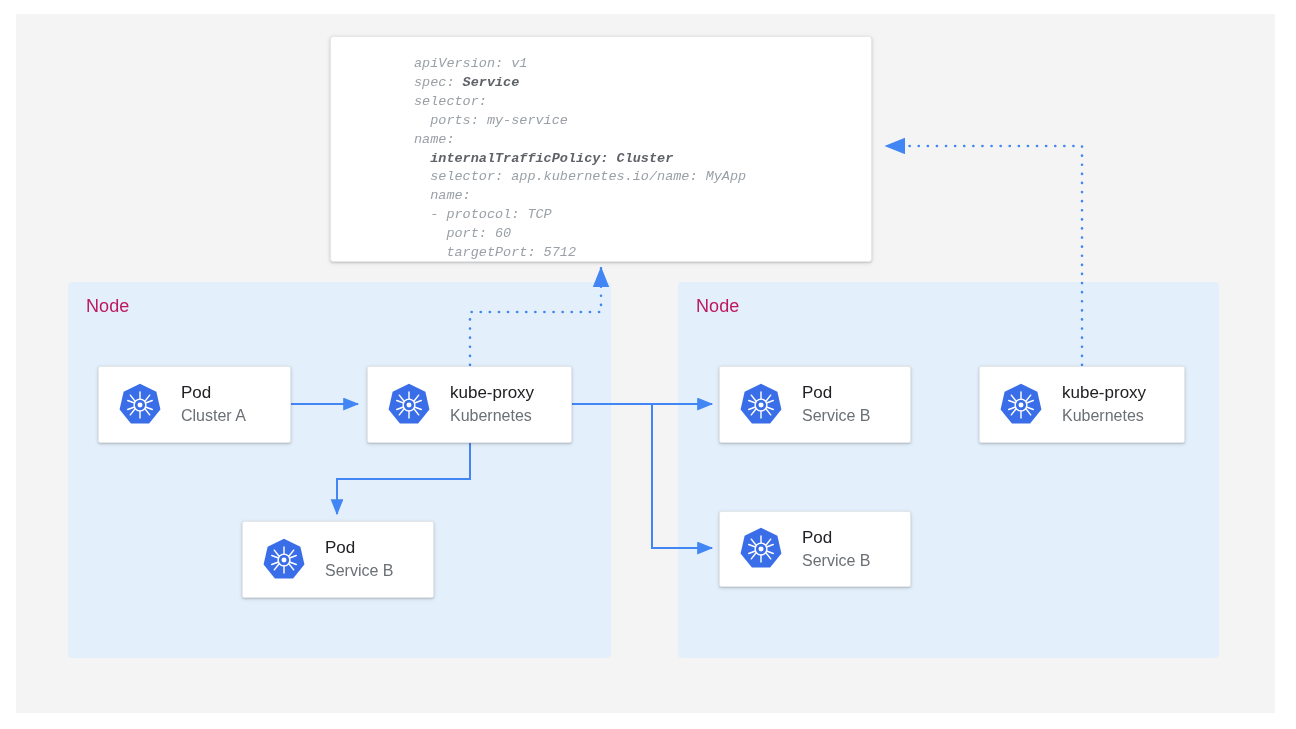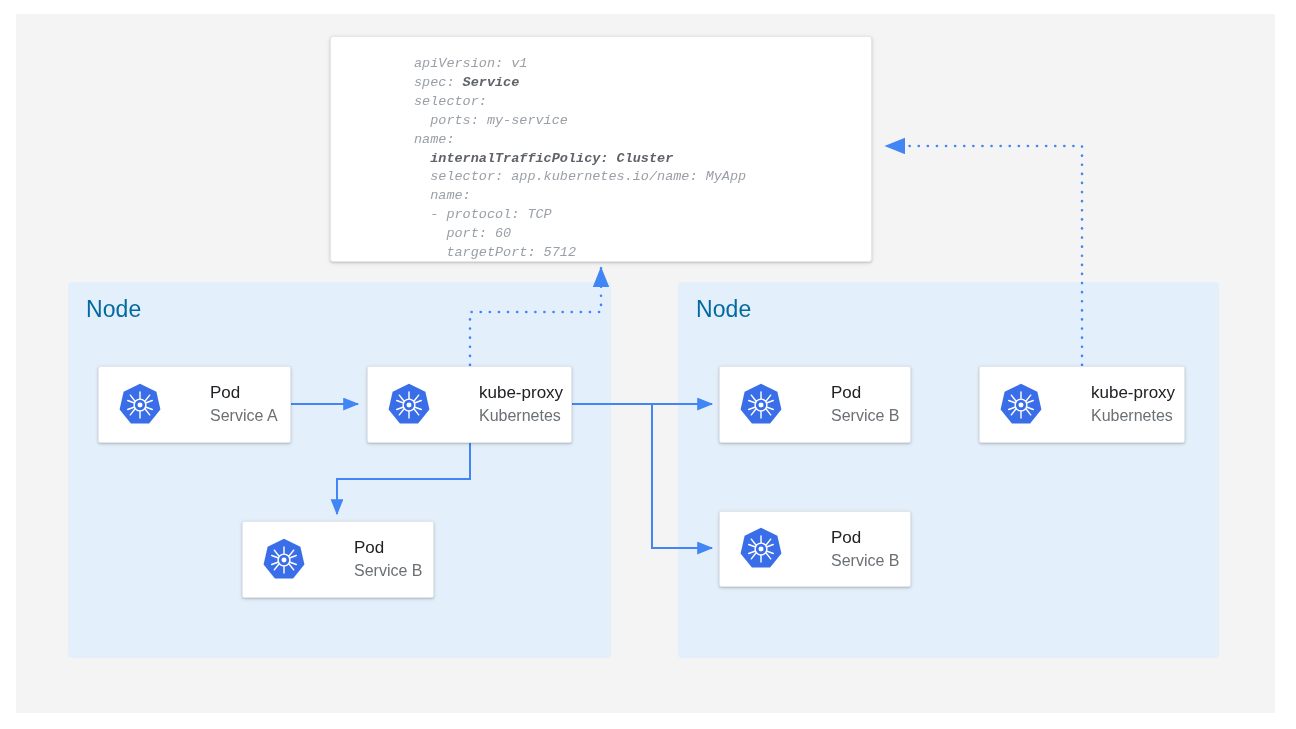--- a/index.html
+++ b/index.html
@@ -31,36 +31,35 @@
   }
 
   
   .node-box {
     position: absolute;
     background: #e3f0fc;
     border-radius: 4px;
   }
   .node-label {
     position: absolute;
-    font-size: 23px;
-    color: #0369a1;
+    font-size: 18px;
+    color: #be185d;
     letter-spacing: 0.1px;
   }
 
   
   .card {
     position: absolute;
     background: #ffffff;
     border: 1px solid #e4e6e8;
     border-radius: 2px;
     box-shadow: 0 1px 2px rgba(60,64,67,0.24), 0 1px 4px rgba(60,64,67,0.10);
     display: flex;
     align-items: center;
     box-sizing: border-box;
-    gap: 29px;
   }
   .card-icon {
     width: 46px;
     height: 46px;
     flex: 0 0 46px;
     margin-left: 18px;
   }
   .card-icon svg { display: block; width: 46px; height: 46px; }
   .card-text {
     margin-left: 18px;
@@ -183,21 +182,21 @@
           <path d="M28.9 71.4 L38.9 58.8"></path>
           <path d="M61.1 41.2 L71.1 28.6"></path>
           <path d="M71.1 71.4 L61.1 58.8"></path>
           <path d="M38.9 41.2 L28.9 28.6"></path>
         </g>
         <circle cx="50" cy="50" r="5.4" fill="#ffffff"></circle>
       </svg>
     </span>
     <span class="card-text">
       <span class="card-title">Pod</span>
-      <span class="card-sub">Service A</span>
+      <span class="card-sub">Cluster A</span>
     </span>
   </div>
 
   <div class="card" style="left:367px; top:366px; width:205px; height:77px;">
     <span class="card-icon">
       <svg viewBox="0 0 100 100" xmlns="http://www.w3.org/2000/svg">
         <path d="M50 4 L85.6 21.1 L94.4 59.6 L69.8 90.4 L30.2 90.4 L5.6 59.6 L14.4 21.1 Z" fill="#3a6ee8"></path>
         <g fill="none" stroke="#ffffff" stroke-width="3.1" stroke-linecap="round">
           <circle cx="50" cy="50" r="12.8"></circle>
           <path d="M50 21.5 L50 37"></path>

